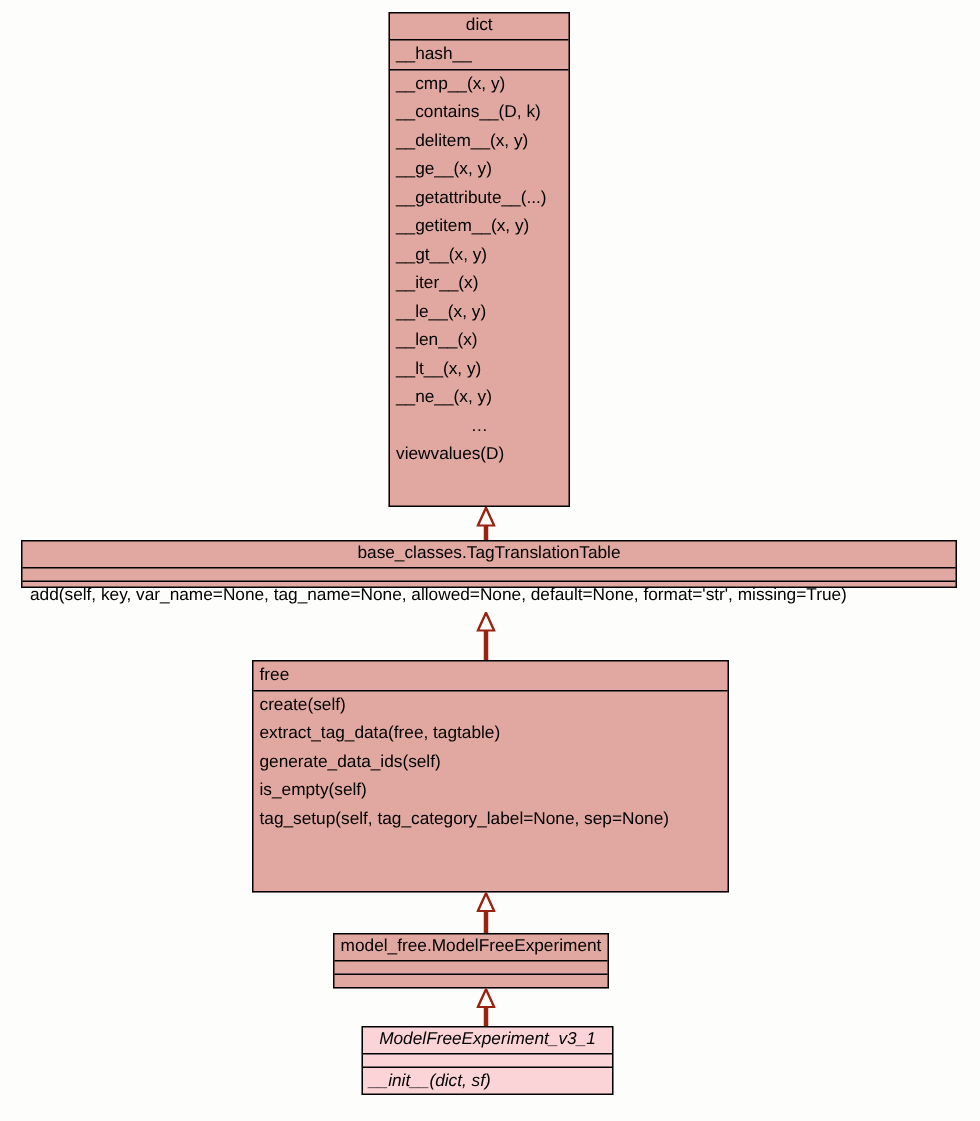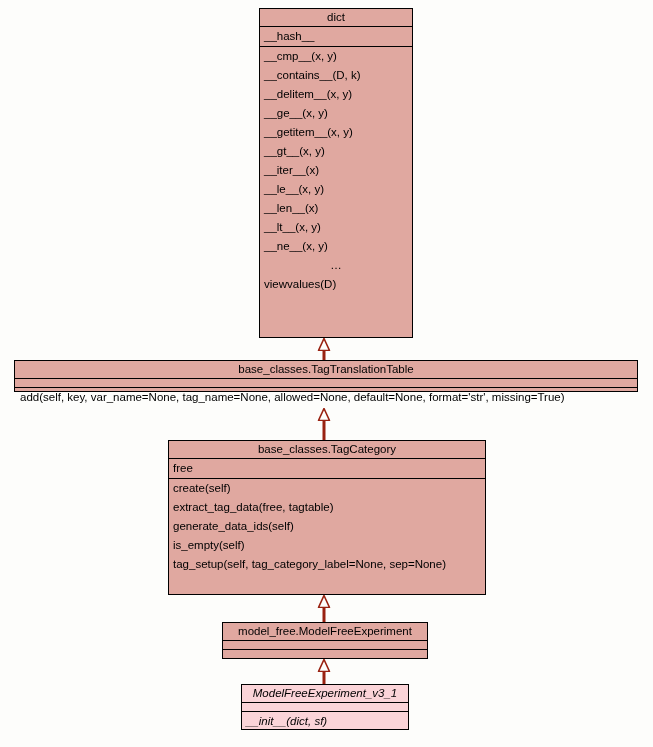--- a/index.html
+++ b/index.html
@@ -83,32 +83,33 @@
     position: absolute;
     left: 50%;
     transform: translateX(-50%);
     top: 0;
     display: block;
   }
 </style>
 </head>
 <body>
 
-<div class="uml-box" style="left:259px; top:8px; width:154px; height:330px;">
+<div class="uml-box" style="left:259px; top:8px; width:121px; height:330px;">
   <div class="compartment">
     <div class="title-row">dict</div>
   </div>
   <div class="compartment">
     <div class="member-row">__hash__</div>
   </div>
   <div class="compartment">
     <div class="member-row">__cmp__(x, y)</div>
     <div class="member-row">__contains__(D, k)</div>
     <div class="member-row">__delitem__(x, y)</div>
     <div class="member-row">__ge__(x, y)</div>
+    <div class="member-row">__getattribute__(...)</div>
     <div class="member-row">__getitem__(x, y)</div>
     <div class="member-row">__gt__(x, y)</div>
     <div class="member-row">__iter__(x)</div>
     <div class="member-row">__le__(x, y)</div>
     <div class="member-row">__len__(x)</div>
     <div class="member-row">__lt__(x, y)</div>
     <div class="member-row">__ne__(x, y)</div>
     <div class="member-row center">…</div>
     <div class="member-row">viewvalues(D)</div>
   </div>
@@ -133,42 +134,39 @@
 
 <div class="arrow" style="left:313px; top:408px; width:22px; height:32px;">
   <svg width="13" height="13" viewBox="0 0 13 13">
     <polygon points="6.5,0.5 12,12.5 1,12.5" fill="#fdfdfb" stroke="#992211" stroke-width="1.6"></polygon>
   </svg>
   <div class="stem" style="top:12px; height:20px;"></div>
 </div>
 
 <div class="uml-box" style="left:168px; top:440px; width:318px; height:155px;">
   <div class="compartment">
-    <div class="title-row">base_classes.TagCategory</div>
-  </div>
-  <div class="compartment">
     <div class="member-row">free</div>
   </div>
   <div class="compartment">
     <div class="member-row">create(self)</div>
     <div class="member-row">extract_tag_data(free, tagtable)</div>
     <div class="member-row">generate_data_ids(self)</div>
     <div class="member-row">is_empty(self)</div>
     <div class="member-row">tag_setup(self, tag_category_label=None, sep=None)</div>
   </div>
 </div>
 
 <div class="arrow" style="left:313px; top:595px; width:22px; height:28px;">
   <svg width="13" height="13" viewBox="0 0 13 13">
     <polygon points="6.5,0.5 12,12.5 1,12.5" fill="#fdfdfb" stroke="#992211" stroke-width="1.6"></polygon>
   </svg>
   <div class="stem" style="top:12px; height:16px;"></div>
 </div>
 
-<div class="uml-box" style="left:222px; top:622px; width:206px; height:37px;">
+<div class="uml-box" style="left:222px; top:622px; width:184px; height:37px;">
   <div class="compartment">
     <div class="title-row">model_free.ModelFreeExperiment</div>
   </div>
   <div class="compartment empty-row"></div>
   <div class="compartment empty-row"></div>
 </div>
 
 <div class="arrow" style="left:313px; top:659px; width:22px; height:26px;">
   <svg width="13" height="13" viewBox="0 0 13 13">
     <polygon points="6.5,0.5 12,12.5 1,12.5" fill="#fdfdfb" stroke="#992211" stroke-width="1.6"></polygon>

